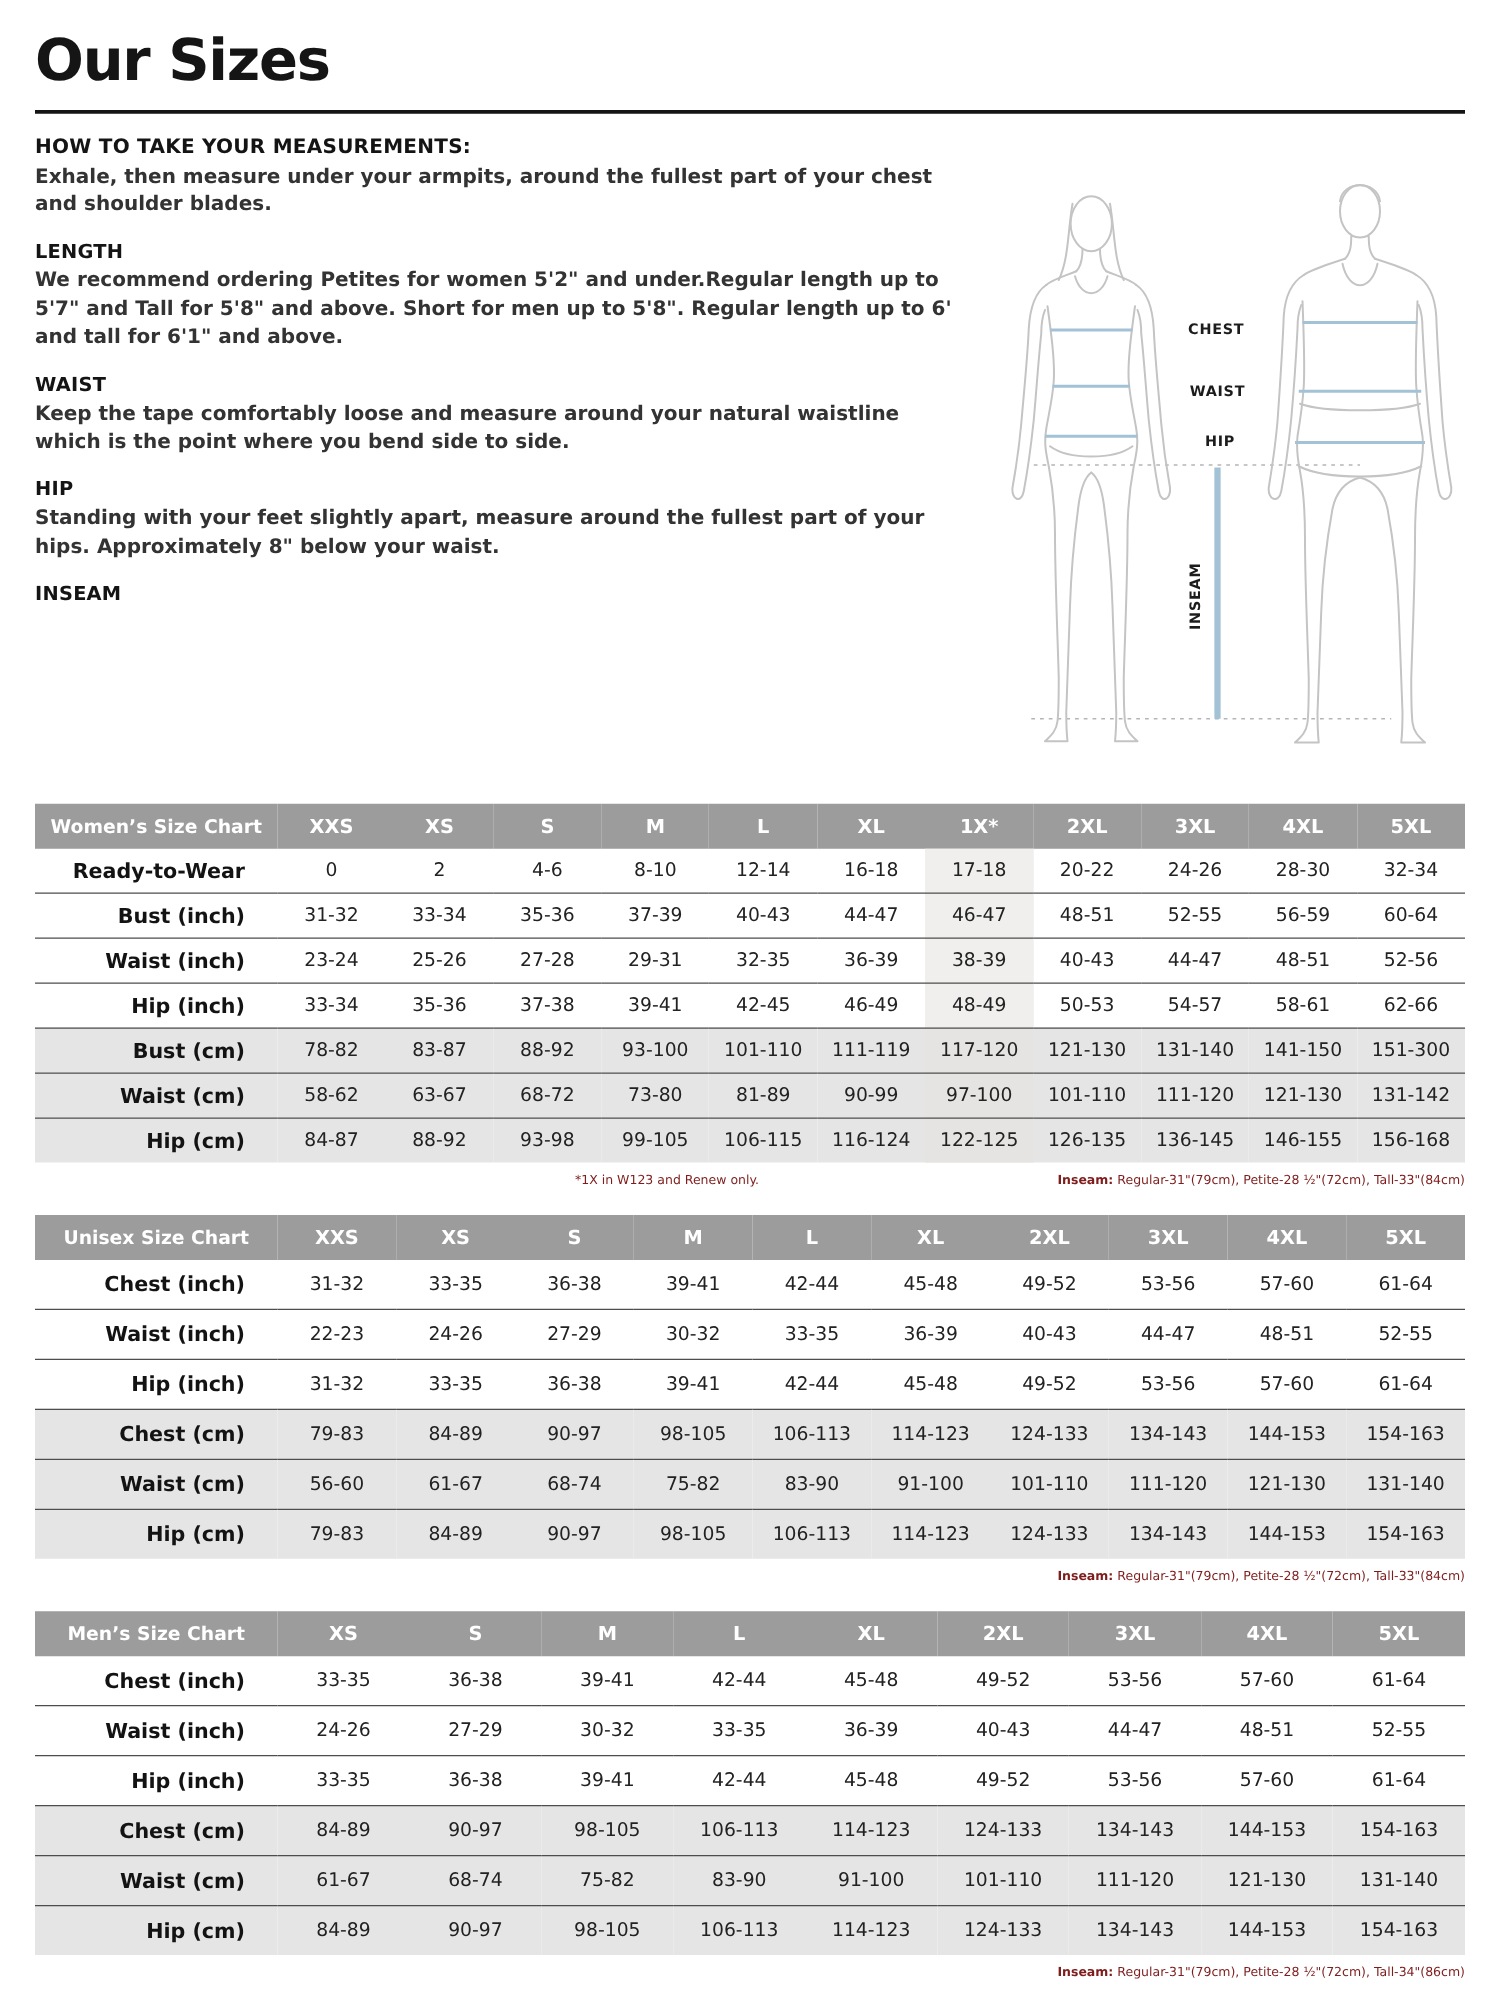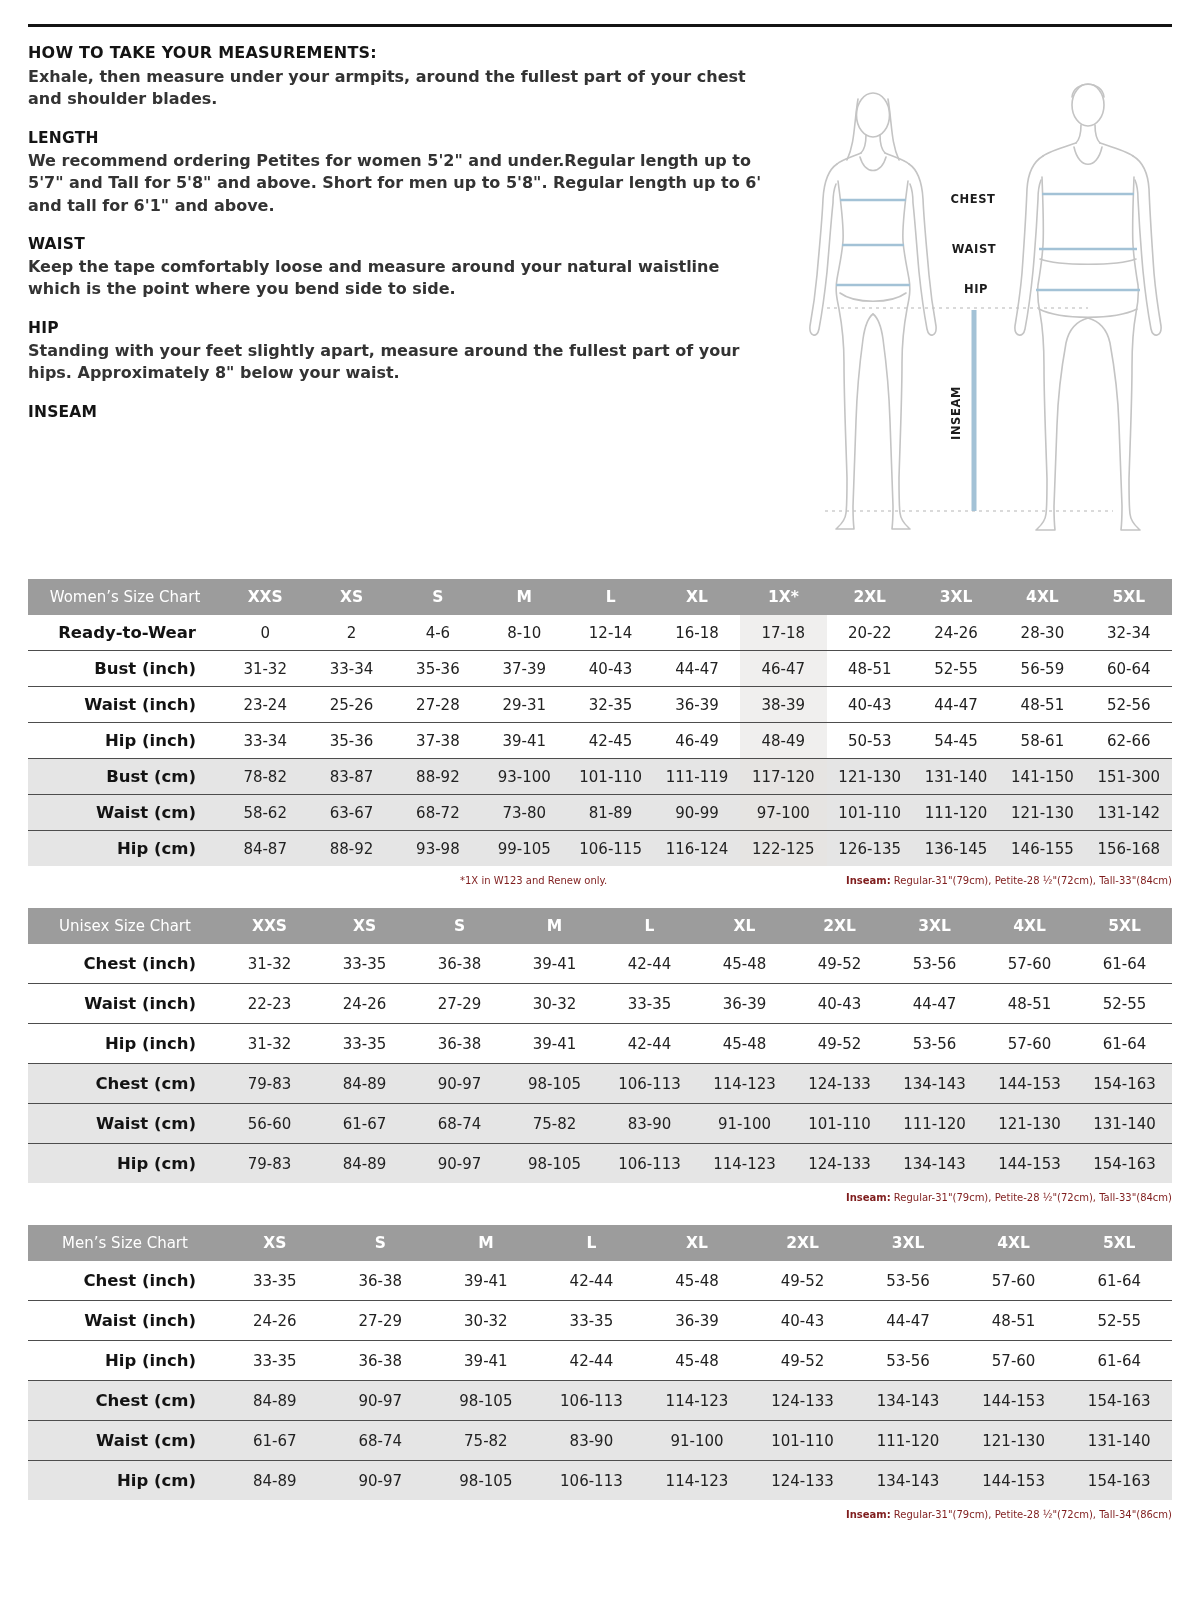--- a/index.html
+++ b/index.html
@@ -28,21 +28,21 @@
   
   table.size-table{
     width:1144px;border-collapse:collapse;table-layout:fixed;
   }
   table.size-table.first{margin-top:12px;}
   table.size-table.later{margin-top:22px;}
   .size-table thead th{
     background:#9c9c9c;color:#fff;font-size:15.5px;font-weight:bold;
     padding:9px 2px;text-align:center;
   }
-  .size-table thead th:first-child{font-weight:normal;font-size:15px;width:190px;}
+  .size-table thead th:first-child{font-weight:bold;font-size:15px;width:190px;}
   .size-table tbody tr{border-top:1px solid #4d4d4d;}
   .size-table tbody tr:first-child{border-top:none;}
   .size-table tbody th{
     text-align:right;padding:8px 26px 8px 2px;font-size:16.5px;font-weight:bold;color:#131313;
   }
   .size-table tbody td{text-align:center;font-size:15px;color:#222;padding:8px 2px;}
   .size-table.roomy tbody th{padding-top:10px;padding-bottom:10px;}
   .size-table.roomy tbody td{padding-top:10px;padding-bottom:10px;}
   .size-table tbody tr.shaded{background:#e5e5e5;}
   .size-table tbody td.hl{background:#f0efee;}
@@ -51,20 +51,21 @@
   .footnote{display:flex;align-items:baseline;font-size:10px;color:#7f1d1d;margin:9px 0 0 0;width:1144px;}
   .footnote .note-left{margin-left:432px;}
   .footnote .note-right{margin-left:auto;}
   .footnote b{font-weight:bold;}
 </style>
 </head>
 <body>
 
 <div class="page">
 
+  <h1 class="page-title">Our Sizes</h1>
   <hr class="divider">
 
   <div class="top-section">
     <div class="how-to-heading">HOW TO TAKE YOUR MEASUREMENTS:</div>
 
     <div class="m-section">
       <p>Exhale, then measure under your armpits, around the fullest part of your chest and shoulder blades.</p>
     </div>
     <div class="m-section">
       <h3>LENGTH</h3>
@@ -193,21 +194,21 @@
         <tr>
           <th>Hip (inch)</th>
           <td>33-34</td>
           <td>35-36</td>
           <td>37-38</td>
           <td>39-41</td>
           <td>42-45</td>
           <td>46-49</td>
           <td class="hl">48-49</td>
           <td>50-53</td>
-          <td>54-45</td>
+          <td>54-57</td>
           <td>58-61</td>
           <td>62-66</td>
         </tr>
         <tr class="shaded">
           <th>Bust (cm)</th>
           <td>78-82</td>
           <td>83-87</td>
           <td>88-92</td>
           <td>93-100</td>
           <td>101-110</td>

